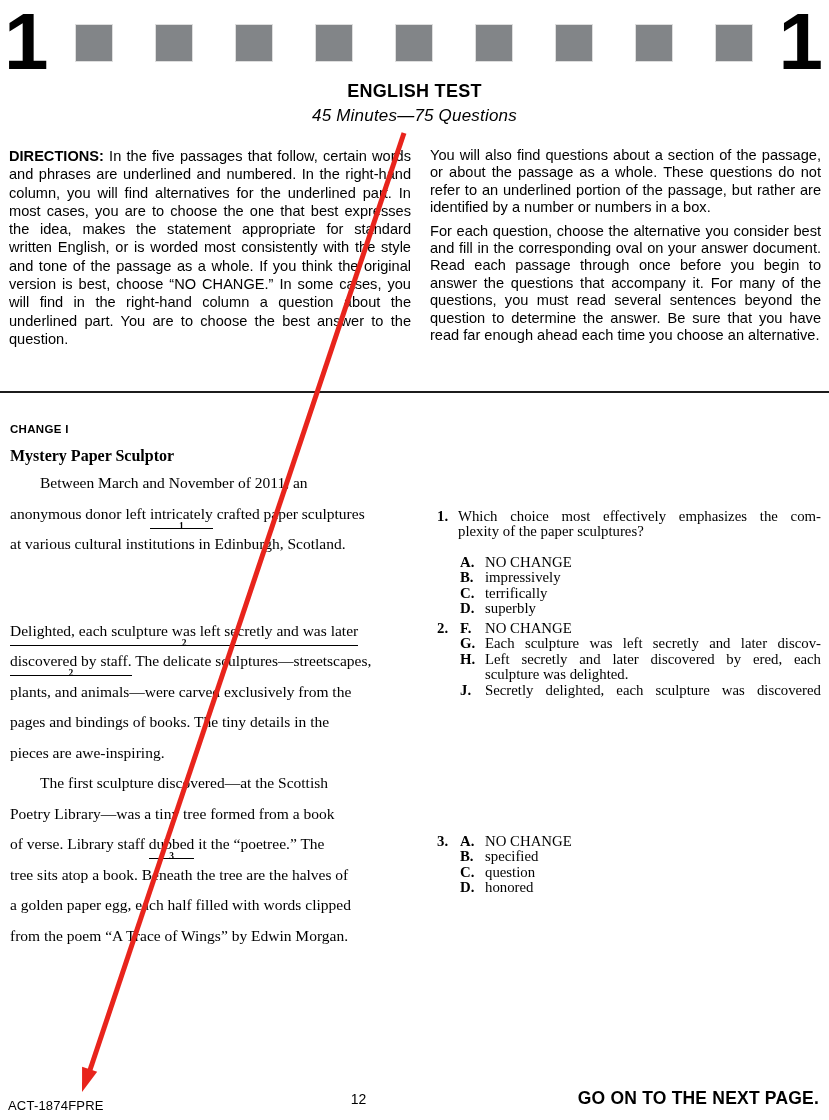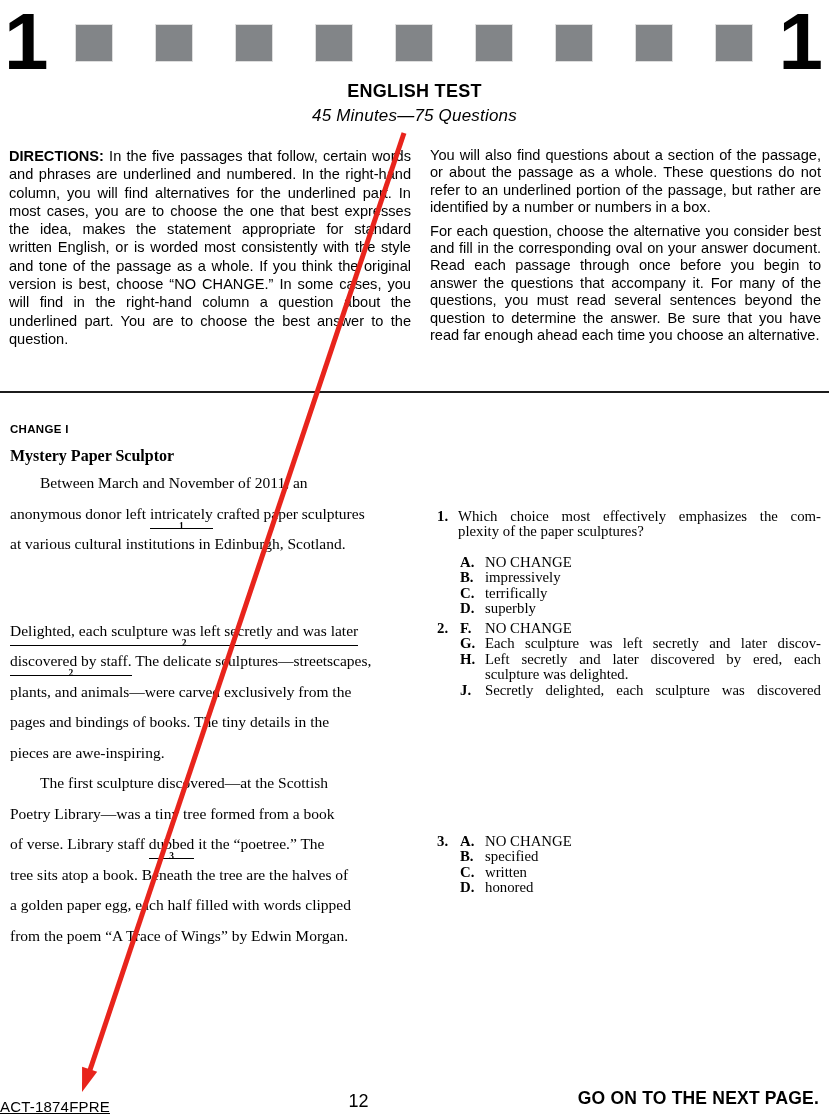--- a/index.html
+++ b/index.html
@@ -61,22 +61,22 @@
   .q1 { top:509px; } .q2 { top:621px; } .q3 { top:834px; }
   .qnum { width:21px; font-weight:bold; flex:none; }
   .qbody { flex:1; }
   .stem div { text-align:justify; }
   .jl { text-align:justify; text-align-last:justify; }
   .opts-gap { margin-top:15px; }
   .opt { display:flex; }
   .olabel { width:27px; flex:none; font-weight:bold; padding-left:2px; }
   .otext { flex:1; }
   
-  .form-code { position:absolute; left:0; top:1098px; font-size:15px; letter-spacing:.2px;text-decoration:underline; }
-  .page-num { position:absolute; left:0; top:1091px; width:717px; text-align:center; font-size:18px; }
+  .form-code { position:absolute; left:8px; top:1098px; font-size:13px; letter-spacing:.2px; }
+  .page-num { position:absolute; left:0; top:1091px; width:717px; text-align:center; font-size:14px; }
   .continue { position:absolute; right:10px; top:1088px; font-size:17.5px; font-weight:bold; letter-spacing:.2px; }
   
   .arrow-overlay { position:absolute; left:0; top:0; width:829px; height:1120px; pointer-events:none; z-index:10; }
 </style>
 </head>
 <body>
 
 <div class="page">
 
   <div class="numeral left">1</div>
@@ -208,21 +208,21 @@
         </div>
         <div class="opt">
           <div class="olabel">B.</div>
           <div class="otext">
               <div>specified</div>
             </div>
         </div>
         <div class="opt">
           <div class="olabel">C.</div>
           <div class="otext">
-              <div>written</div>
+              <div>question</div>
             </div>
         </div>
         <div class="opt">
           <div class="olabel">D.</div>
           <div class="otext">
               <div>honored</div>
             </div>
         </div>
       </div>
     </div>

